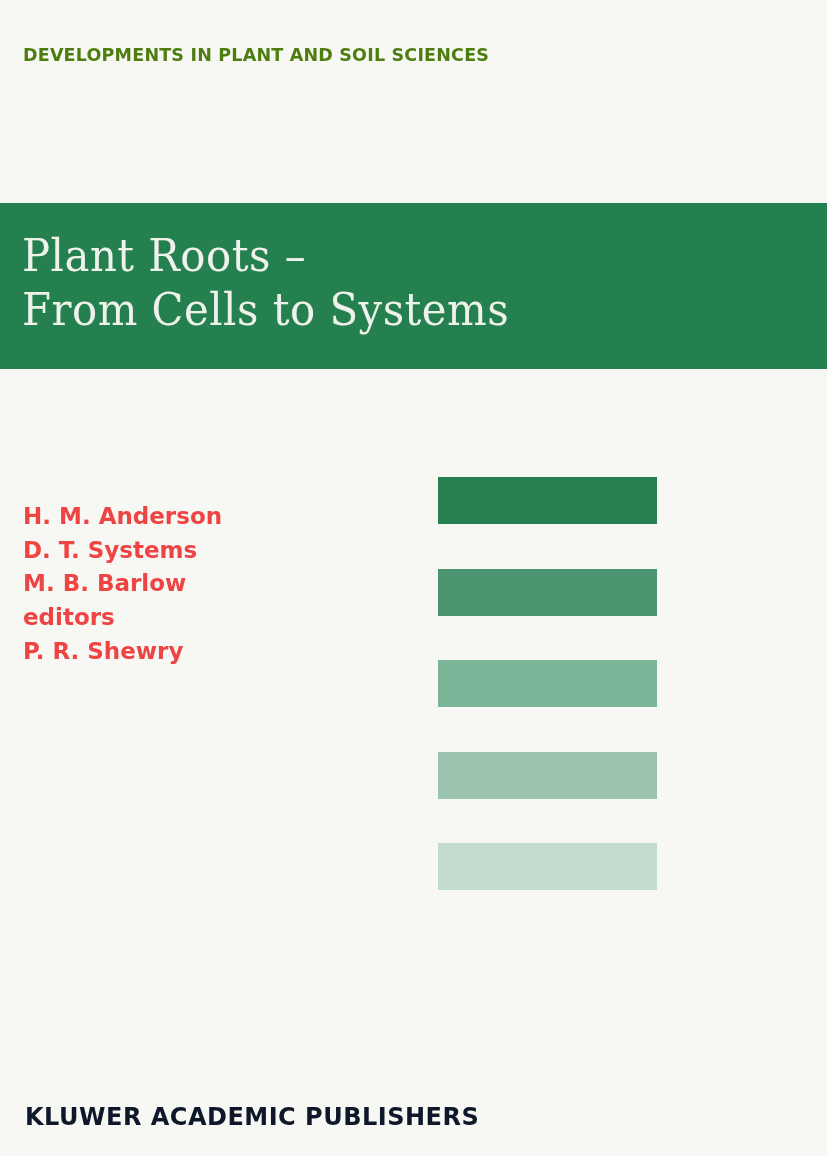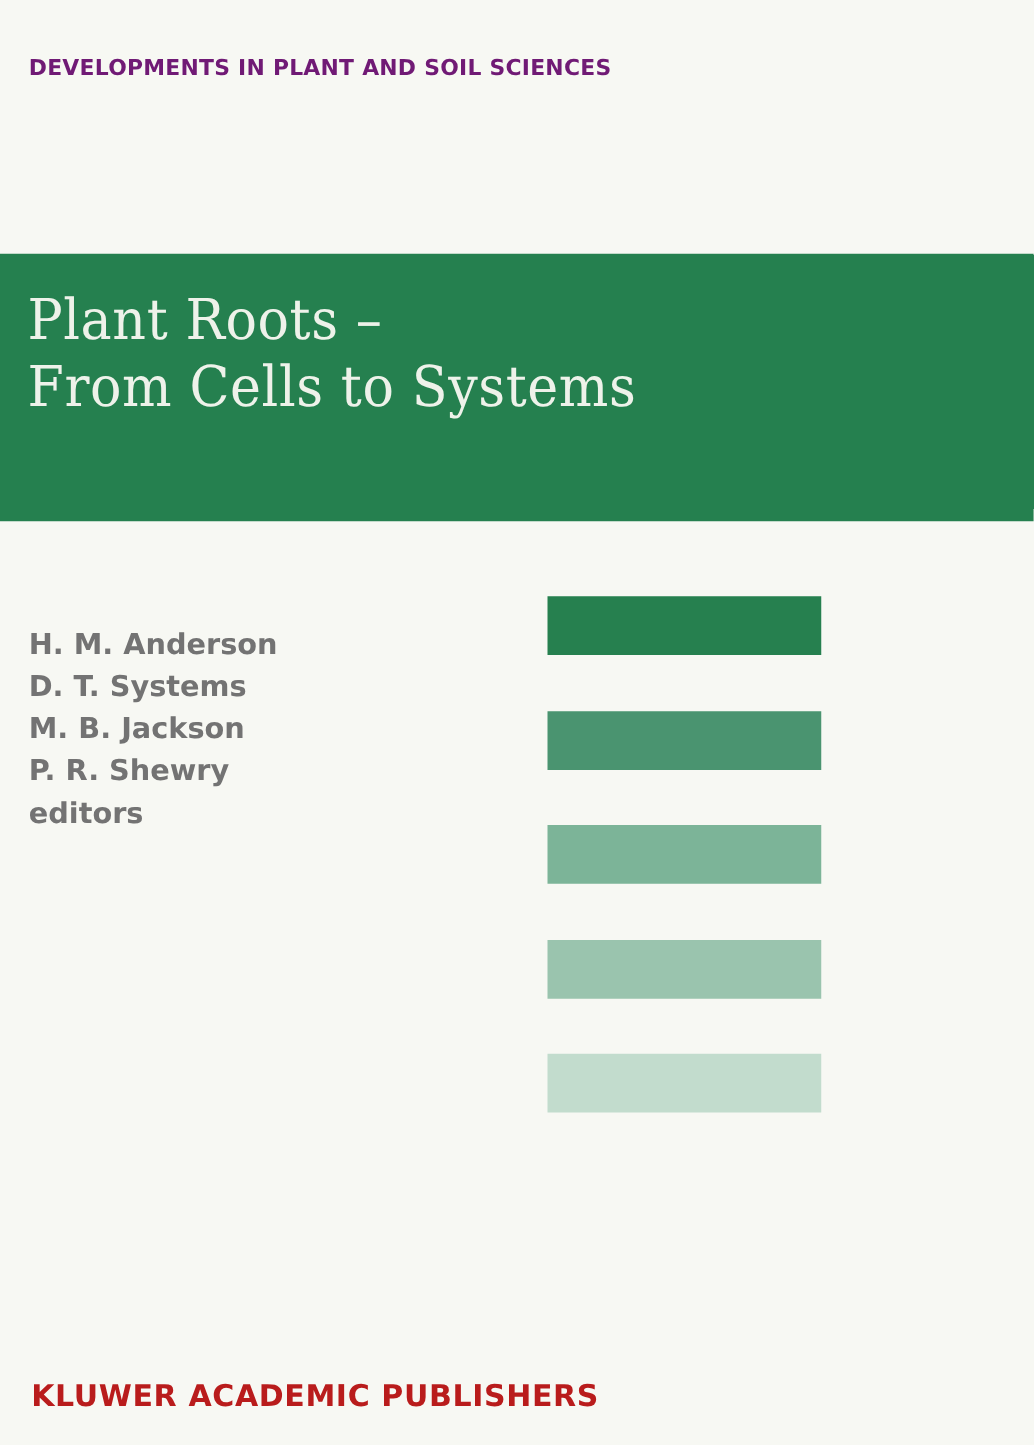--- a/index.html
+++ b/index.html
@@ -4,68 +4,68 @@
   <style>
     html, body { margin: 0; padding: 0; }
     body {
       width: 827px; height: 1156px; position: relative; overflow: hidden;
       background: #f7f8f3;
       font-family: "DejaVu Sans", sans-serif;
     }
     .series {
       position: absolute; left: 23px; top: 45px;
       font-family: "DejaVu Sans", sans-serif; font-weight: bold;
-      font-size: 17.5px; letter-spacing: 0.2px; color: #701a75;
+      font-size: 17.5px; letter-spacing: 0.2px; color: #4d7c0f;
       white-space: nowrap;
     }
     .band {
-      position: absolute; left: 0; top: 203px; width: 827px; height: 214px;
+      position: absolute; left: 0; top: 203px; width: 827px; height: 166px;
       background: #25804f;
     }
     .title-line {
       position: absolute; left: 22px; color: #eef2ea;
       font-family: "DejaVu Serif", serif; font-size: 45px; letter-spacing: 0.5px;
       white-space: nowrap; transform: scaleX(0.93); transform-origin: left top;
     }
     .t1 { top: 26px; }
     .t2 { top: 80px; }
     .editors {
       position: absolute; left: 23px; top: 500px;
     }
     .editor {
       font-family: "DejaVu Sans", sans-serif; font-weight: bold;
-      font-size: 23px; line-height: 33.7px; color: #737373; white-space: nowrap;
+      font-size: 23px; line-height: 33.7px; color: #ef4444; white-space: nowrap;
     }
     .bar {
       position: absolute; left: 438px; width: 219px; height: 47px;
     }
     .publisher {
       position: absolute; left: 25px; top: 1103px;
       font-family: "DejaVu Sans", sans-serif; font-weight: bold;
-      font-size: 24px; letter-spacing: 0.5px; color: #b91c1c; white-space: nowrap;
+      font-size: 24px; letter-spacing: 0.5px; color: #0f172a; white-space: nowrap;
     }
   </style>
 </head>
 <body>
 
 <div>
 
   <div class="series">DEVELOPMENTS IN PLANT AND SOIL SCIENCES</div>
 
   <div class="band">
     <div class="title-line t1">Plant Roots –</div>
     <div class="title-line t2">From Cells to Systems</div>
   </div>
 
   <div class="editors">
     <div class="editor">H. M. Anderson</div>
     <div class="editor">D. T. Systems</div>
-    <div class="editor">M. B. Jackson</div>
+    <div class="editor">M. B. Barlow</div>
+    <div class="editor">editors</div>
     <div class="editor">P. R. Shewry</div>
-    <div class="editor">editors</div>
   </div>
 
   <div class="bar" style="top:477px;background:#26804f;"></div>
   <div class="bar" style="top:569px;background:#4a9470;"></div>
   <div class="bar" style="top:660px;background:#7cb498;"></div>
   <div class="bar" style="top:752px;background:#9ac4ae;"></div>
   <div class="bar" style="top:843px;background:#c2dccd;"></div>
 
   <div class="publisher">KLUWER ACADEMIC PUBLISHERS</div>
 

